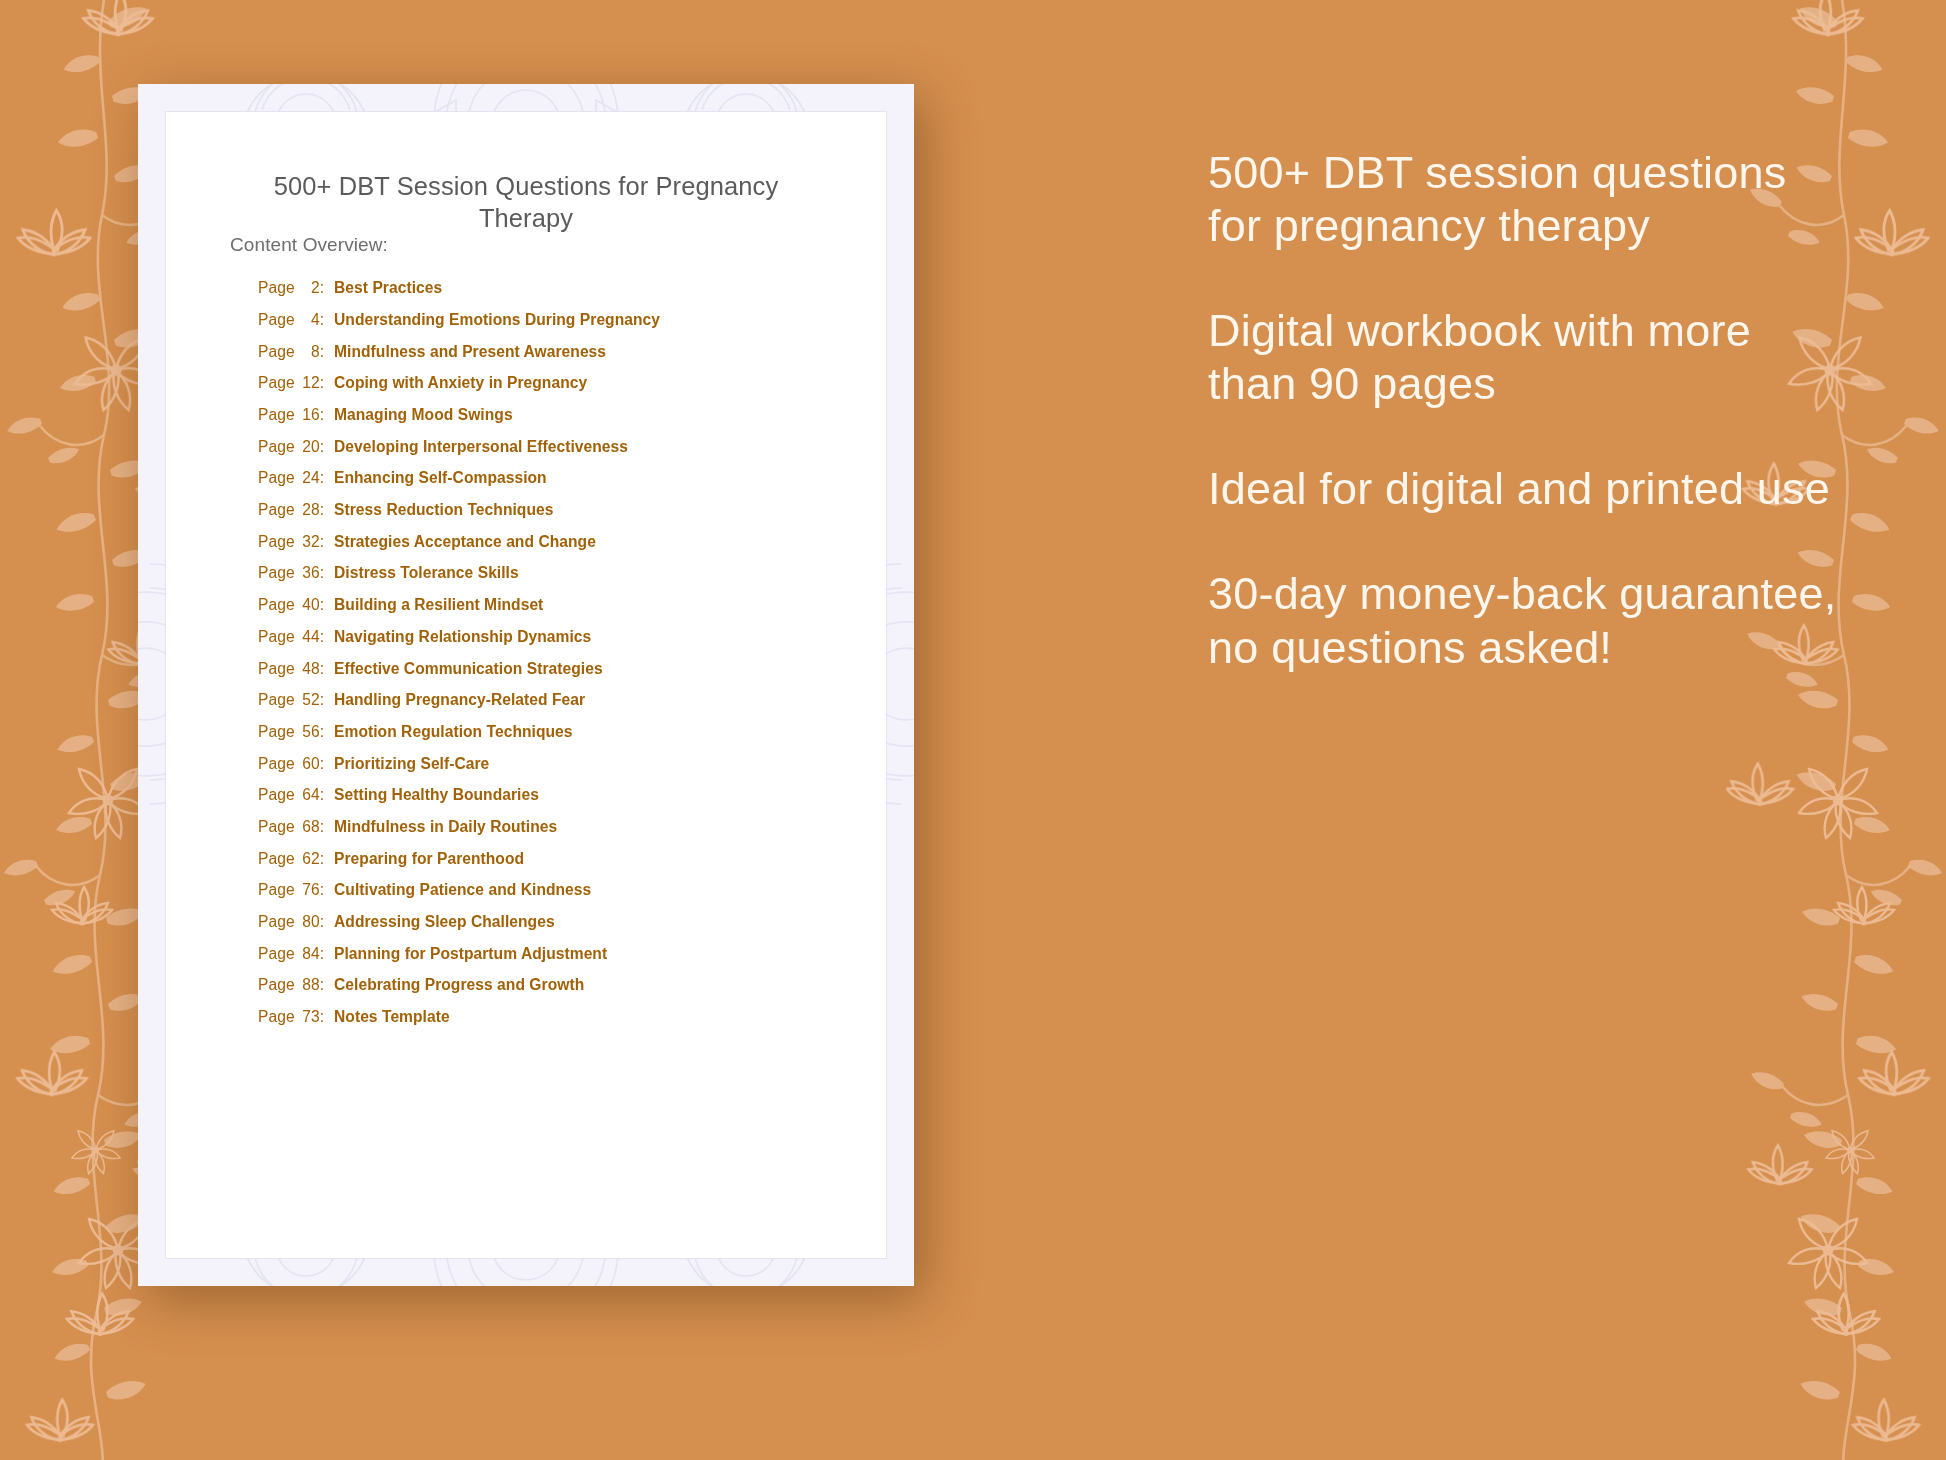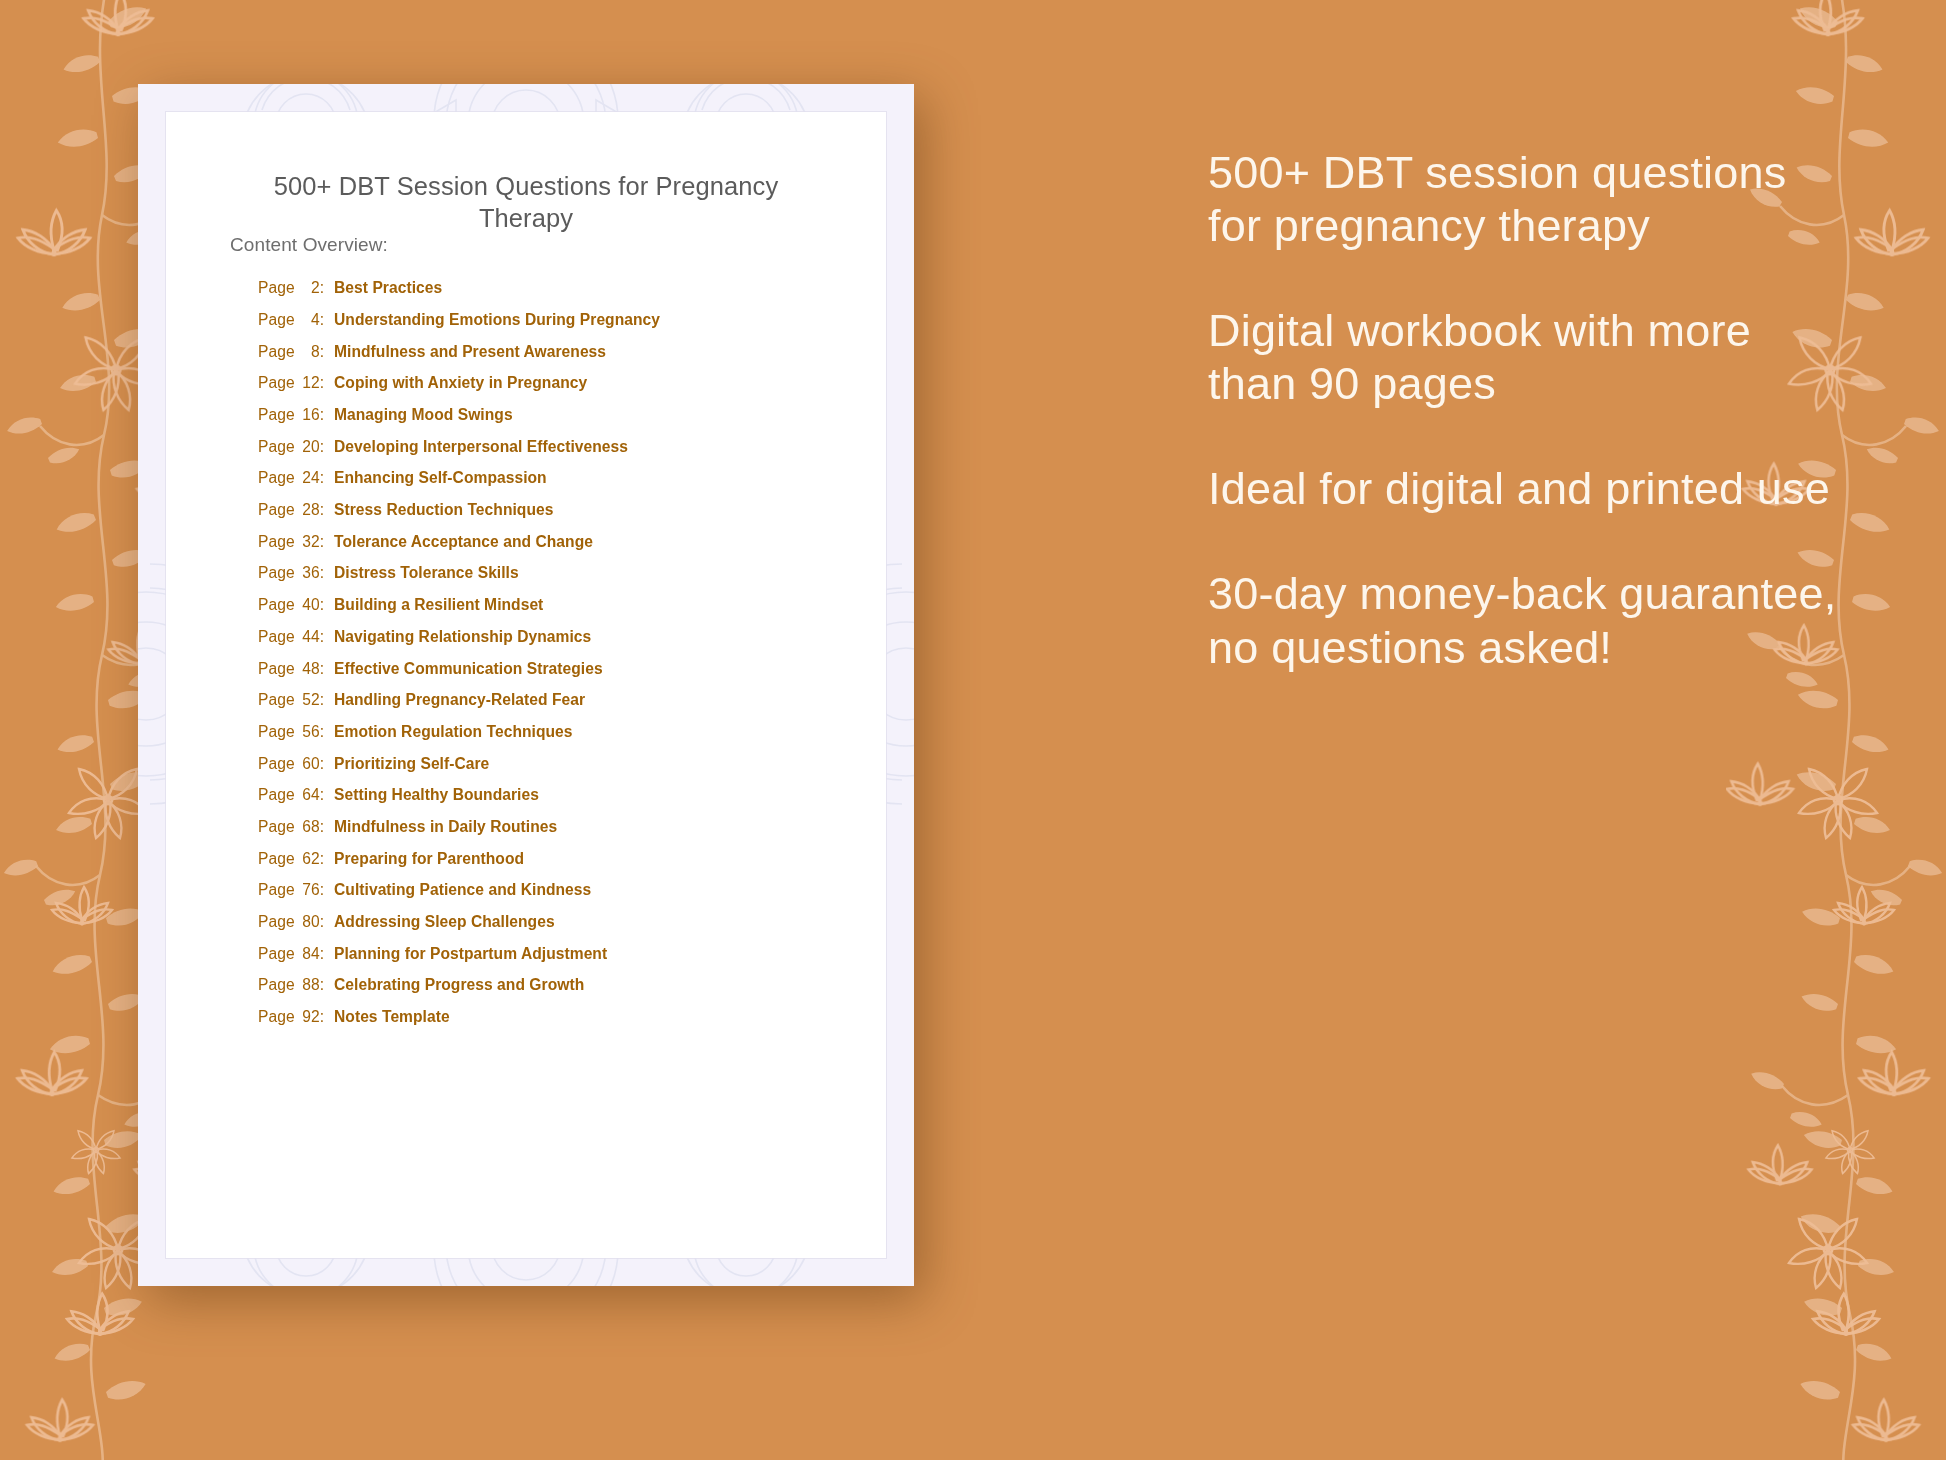--- a/index.html
+++ b/index.html
@@ -436,21 +436,21 @@
             <li class="toc-row">
               <span class="toc-page-label">Page</span>
               <span class="toc-page-num">28</span>
               <span class="toc-colon">:</span>
               <span class="toc-title">Stress Reduction Techniques</span>
             </li>
             <li class="toc-row">
               <span class="toc-page-label">Page</span>
               <span class="toc-page-num">32</span>
               <span class="toc-colon">:</span>
-              <span class="toc-title">Tolerance Acceptance and Change</span>
+              <span class="toc-title">Strategies Acceptance and Change</span>
             </li>
             <li class="toc-row">
               <span class="toc-page-label">Page</span>
               <span class="toc-page-num">36</span>
               <span class="toc-colon">:</span>
               <span class="toc-title">Distress Tolerance Skills</span>
             </li>
             <li class="toc-row">
               <span class="toc-page-label">Page</span>
               <span class="toc-page-num">40</span>
@@ -524,21 +524,21 @@
               <span class="toc-title">Planning for Postpartum Adjustment</span>
             </li>
             <li class="toc-row">
               <span class="toc-page-label">Page</span>
               <span class="toc-page-num">88</span>
               <span class="toc-colon">:</span>
               <span class="toc-title">Celebrating Progress and Growth</span>
             </li>
             <li class="toc-row">
               <span class="toc-page-label">Page</span>
-              <span class="toc-page-num">92</span>
+              <span class="toc-page-num">73</span>
               <span class="toc-colon">:</span>
               <span class="toc-title">Notes Template</span>
             </li>
           </ul>
       </div>
     </div>
   </div>
 </div>
 
 <div class="copy" id="copy-block">

